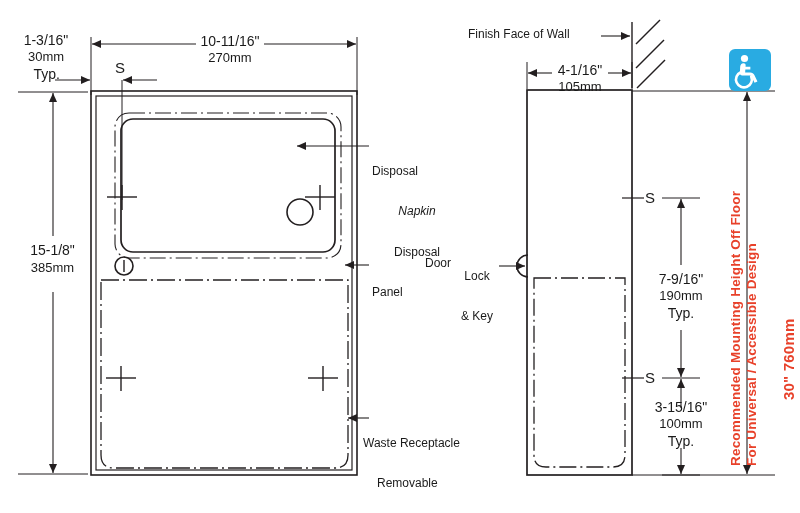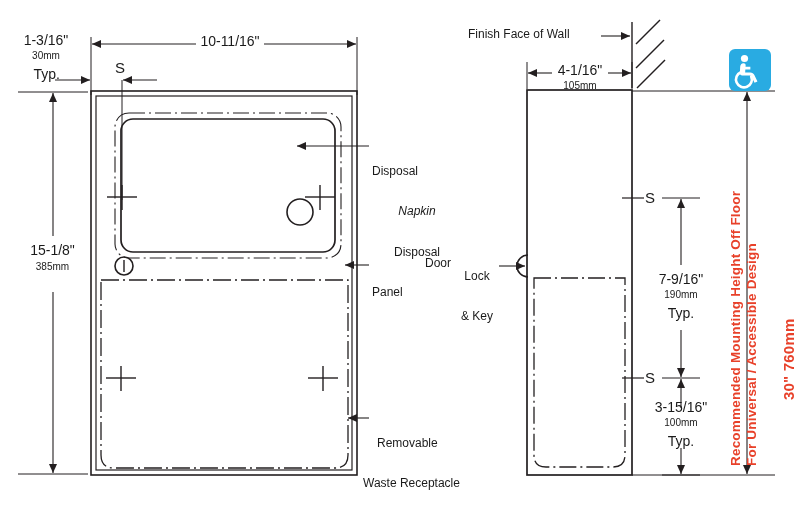--- a/index.html
+++ b/index.html
@@ -29,21 +29,21 @@
     font-family: "Liberation Sans", sans-serif;
     color: #1a1a1a;
     white-space: pre;
     line-height: 1.12;
   }
   .dim {
     font-size: 14px;
     text-align: center;
   }
   .dim-sub {
-    font-size: 10px;
+    font-size: 13px;
     text-align: center;
   }
   .callout {
     font-size: 12px;
   }
   .s-mark {
     font-size: 15px;
   }
   .red-text {
     color: #e8412a;
@@ -199,42 +199,43 @@
     </g>
 
     <g>
       <line x1="632" y1="91" x2="775" y2="91" stroke="#231f20" stroke-width="1"></line>
       <line x1="632" y1="475" x2="775" y2="475" stroke="#231f20" stroke-width="1"></line>
       <line x1="747" y1="92" x2="747" y2="474" stroke="#231f20" stroke-width="1.1" marker-start="url(#arrHr)" marker-end="url(#arrH)"></line>
     </g>
   </svg>
 
   <div class="lbl dim" style="left:156px; top:34px; width:148px;">10-11/16"</div>
+  <div class="lbl dim-sub" style="left:156px; top:51px; width:148px;">270mm</div>
 
   <div class="lbl dim" style="left:0px; top:33px; width:92px;">1-3/16"</div>
   <div class="lbl dim-sub" style="left:0px; top:50px; width:92px;">30mm</div>
   <div class="lbl dim" style="left:0px; top:67px; width:60px; text-align:right;">Typ.</div>
 
   <div class="lbl s-mark" style="left:115px; top:60px;">S</div>
 
   <div class="lbl dim" style="left:0px; top:243px; width:105px;">15-1/8"</div>
   <div class="lbl dim-sub" style="left:0px; top:261px; width:105px;">385mm</div>
 
   <div class="lbl callout" style="left:372px; top:138px; width:90px; text-align:left;">
     <div>Disposal</div>
     <div style="text-align:center;font-style:italic;">Napkin</div>
     <div style="text-align:center;">Disposal</div>
     <div style="">Panel</div>
   </div>
 
   <div class="lbl callout" style="left:377px; top:257px;margin-left:48px;">Door</div>
 
   <div class="lbl callout" style="left:377px; top:410px;">
+    <div style="margin-left:-14px;">Waste Receptacle</div>
     <div>Removable</div>
-    <div style="margin-left:-14px;">Waste Receptacle</div>
   </div>
 
   <div class="lbl callout" style="left:468px; top:28px;">Finish Face of Wall</div>
 
   <div class="lbl dim" style="left:529px; top:63px; width:102px;">4-1/16"</div>
   <div class="lbl dim-sub" style="left:529px; top:80px; width:102px;">105mm</div>
 
   <div class="lbl callout" style="left:455px; top:243px; width:44px; text-align:center;">
     <div>Lock</div>
     <div>&amp; Key</div>

